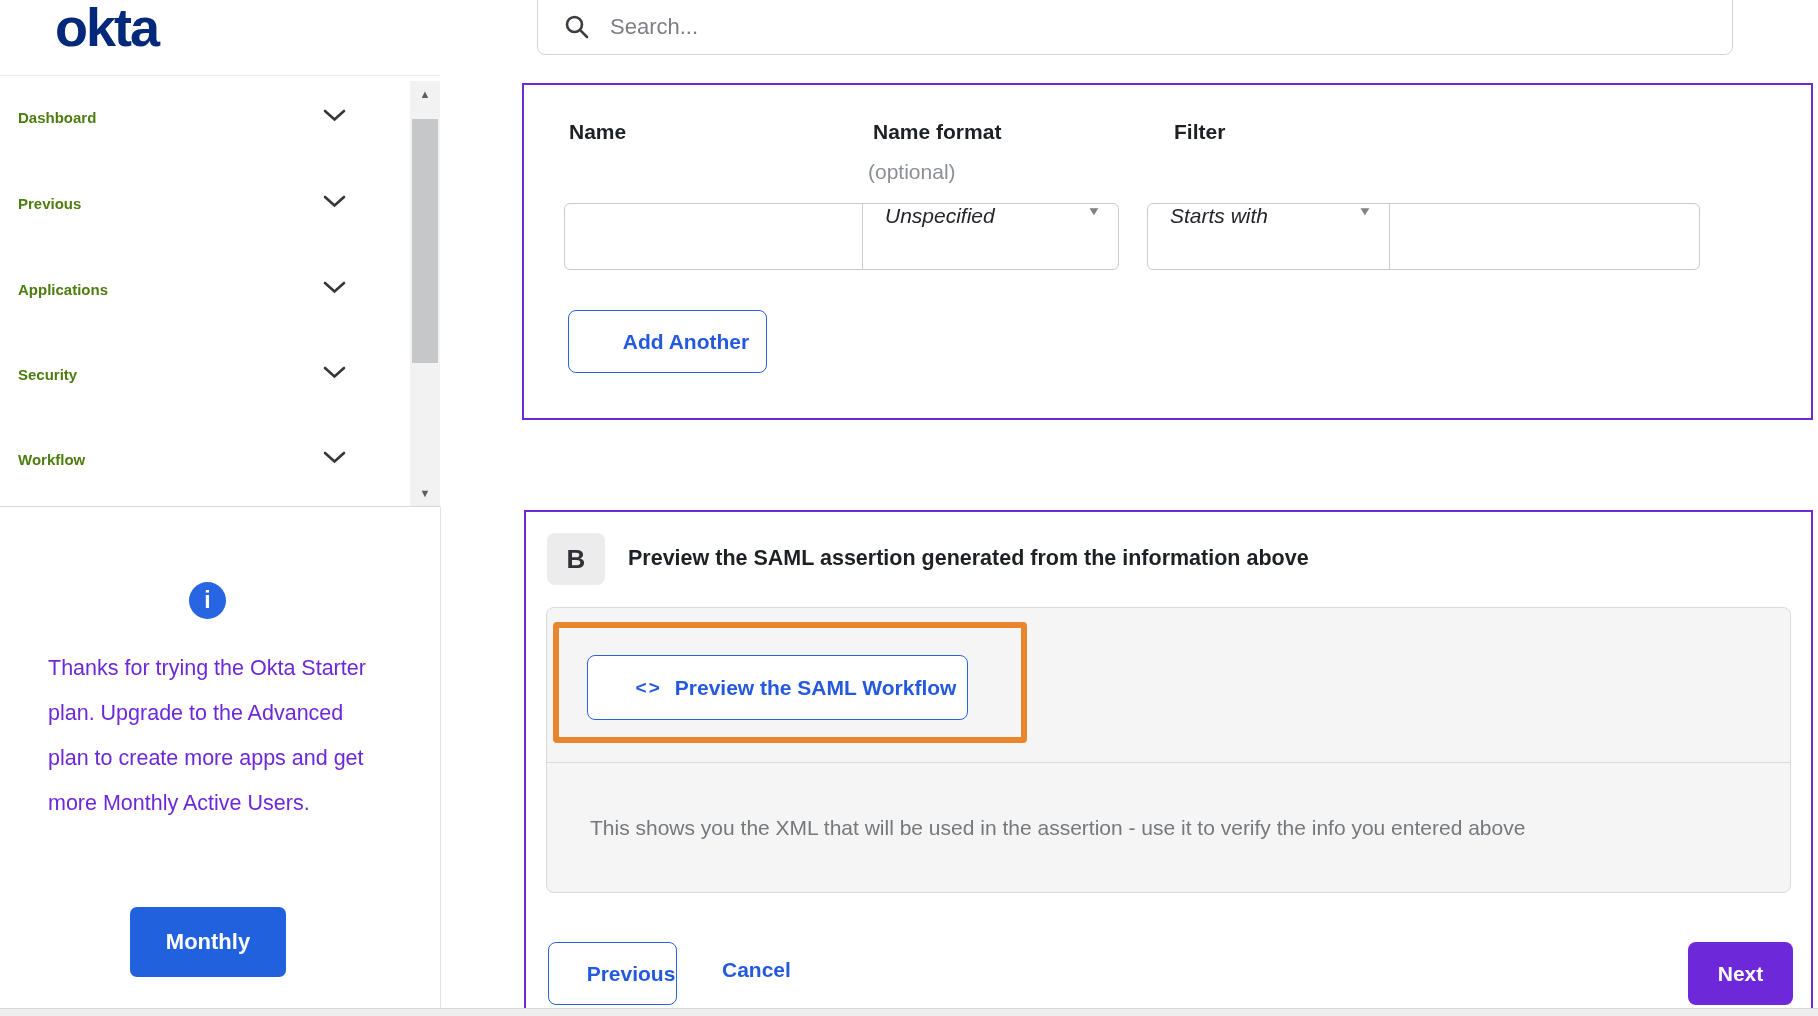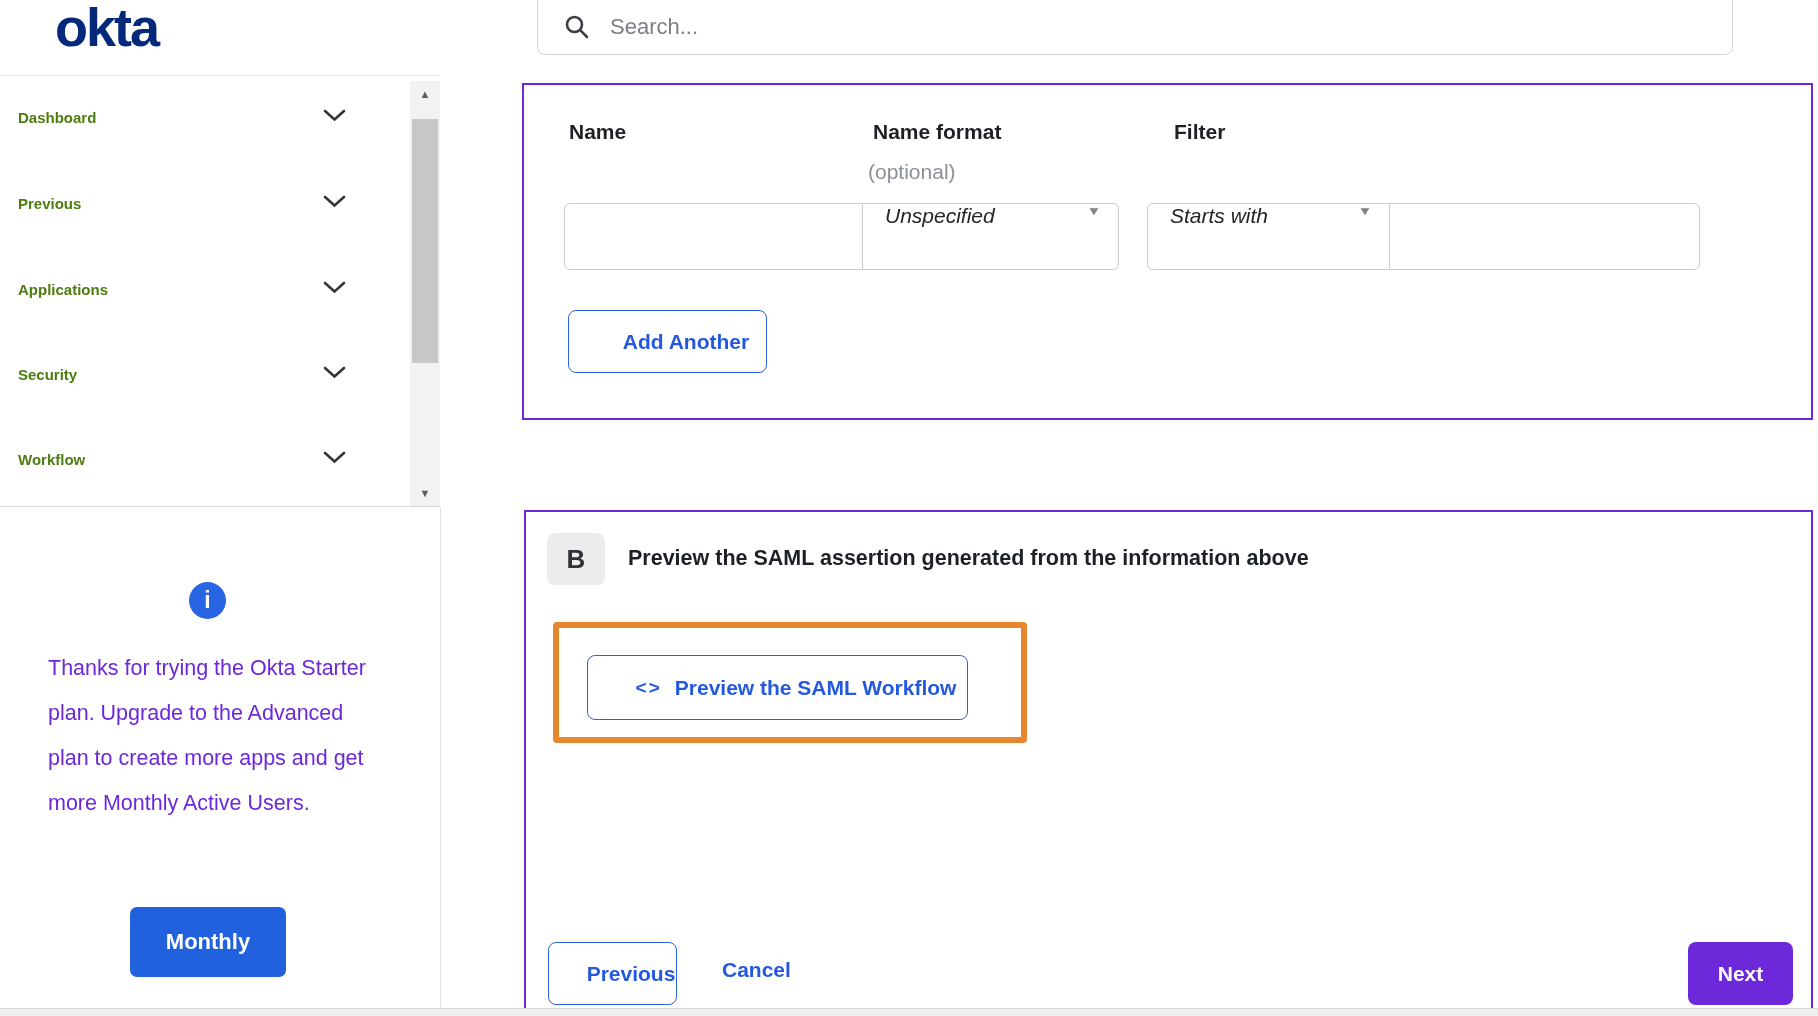--- a/index.html
+++ b/index.html
@@ -168,20 +168,24 @@
     <span>Starts with</span>
     <span class="caret">▼</span>
   </div>
   <input class="fld fld-filter" value="" style="">
   <button class="btn-outline add-another">Add Another</button>
 
   <div class="card card-b"></div>
   <div class="badge-b">B</div>
   <div class="sec-b-heading">Preview the SAML assertion generated from the information above</div>
 
+  <div class="preview-panel">
+    <div class="half-top"></div>
+    <div class="preview-desc">This shows you the XML that will be used in the assertion - use it to verify the info you entered above</div>
+  </div>
   <div class="orange-highlight"></div>
   <button class="btn-outline preview-btn">
     <span class="code-glyph">&lt;&gt;</span>
     <span>Preview the SAML Workflow</span>
   </button>
 
   <button class="btn-outline prev-btn">Previous</button>
   <button class="cancel-link">Cancel</button>
   <button class="next-btn">Next</button>
 

